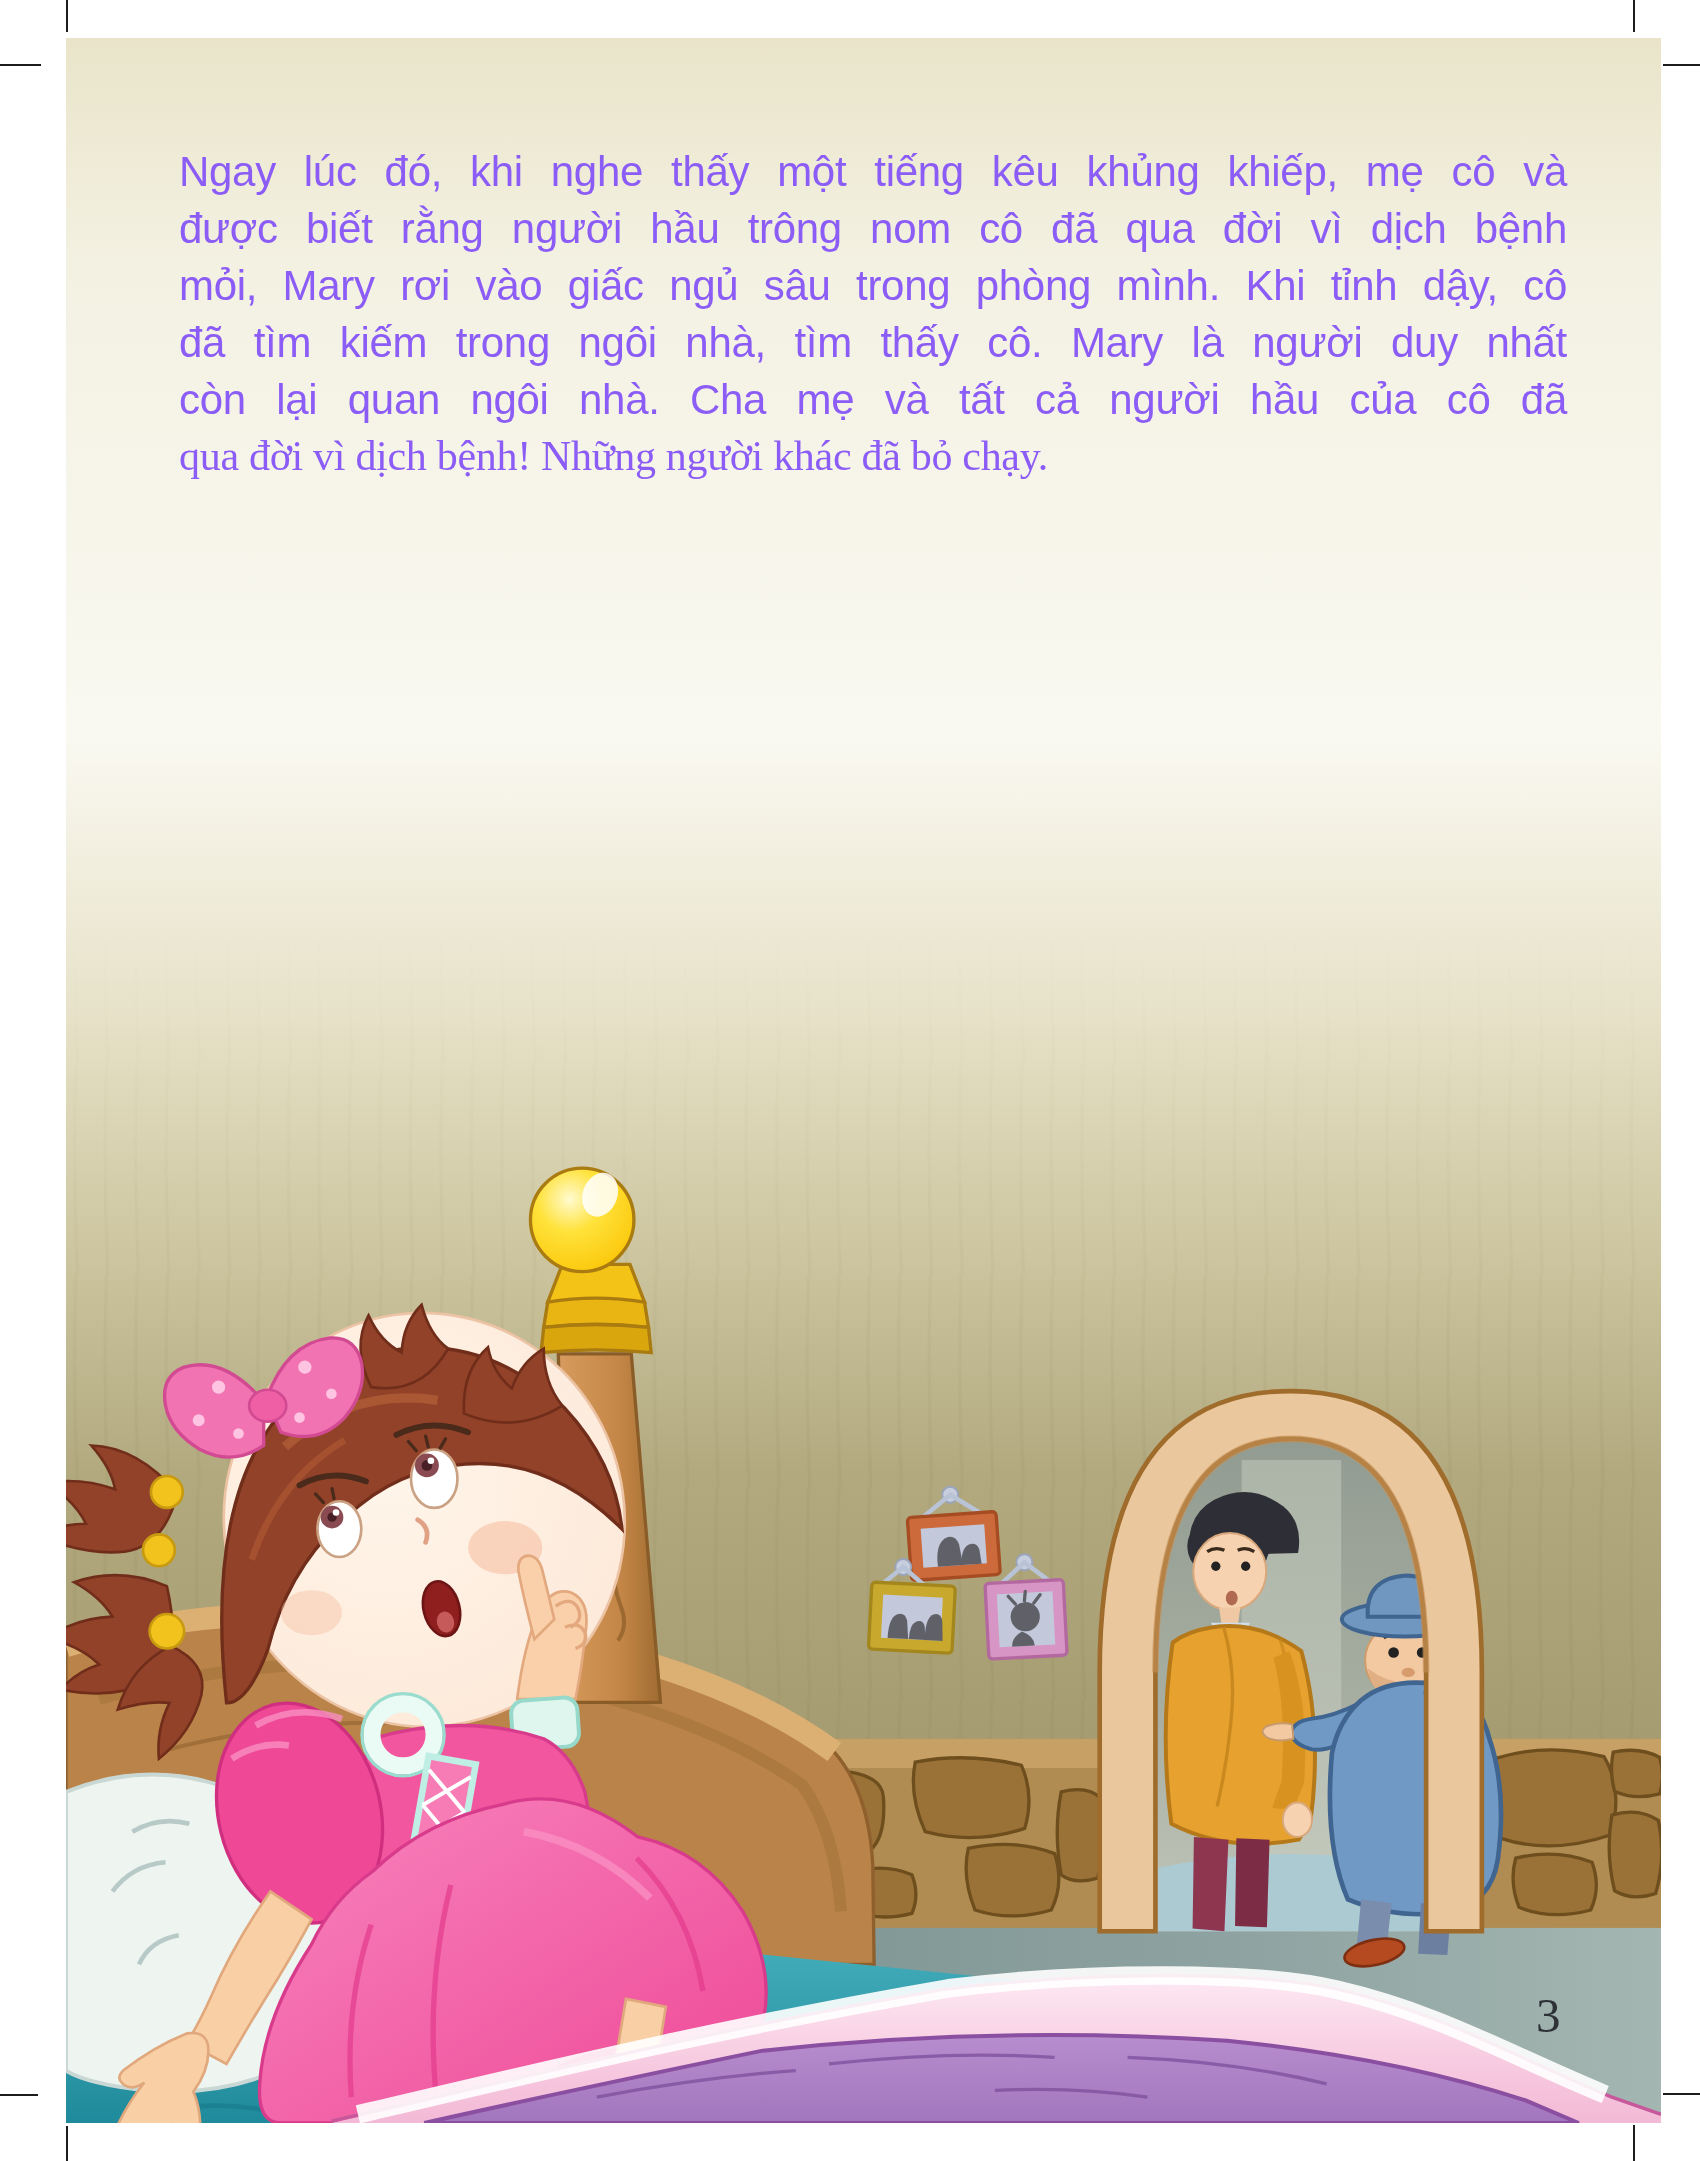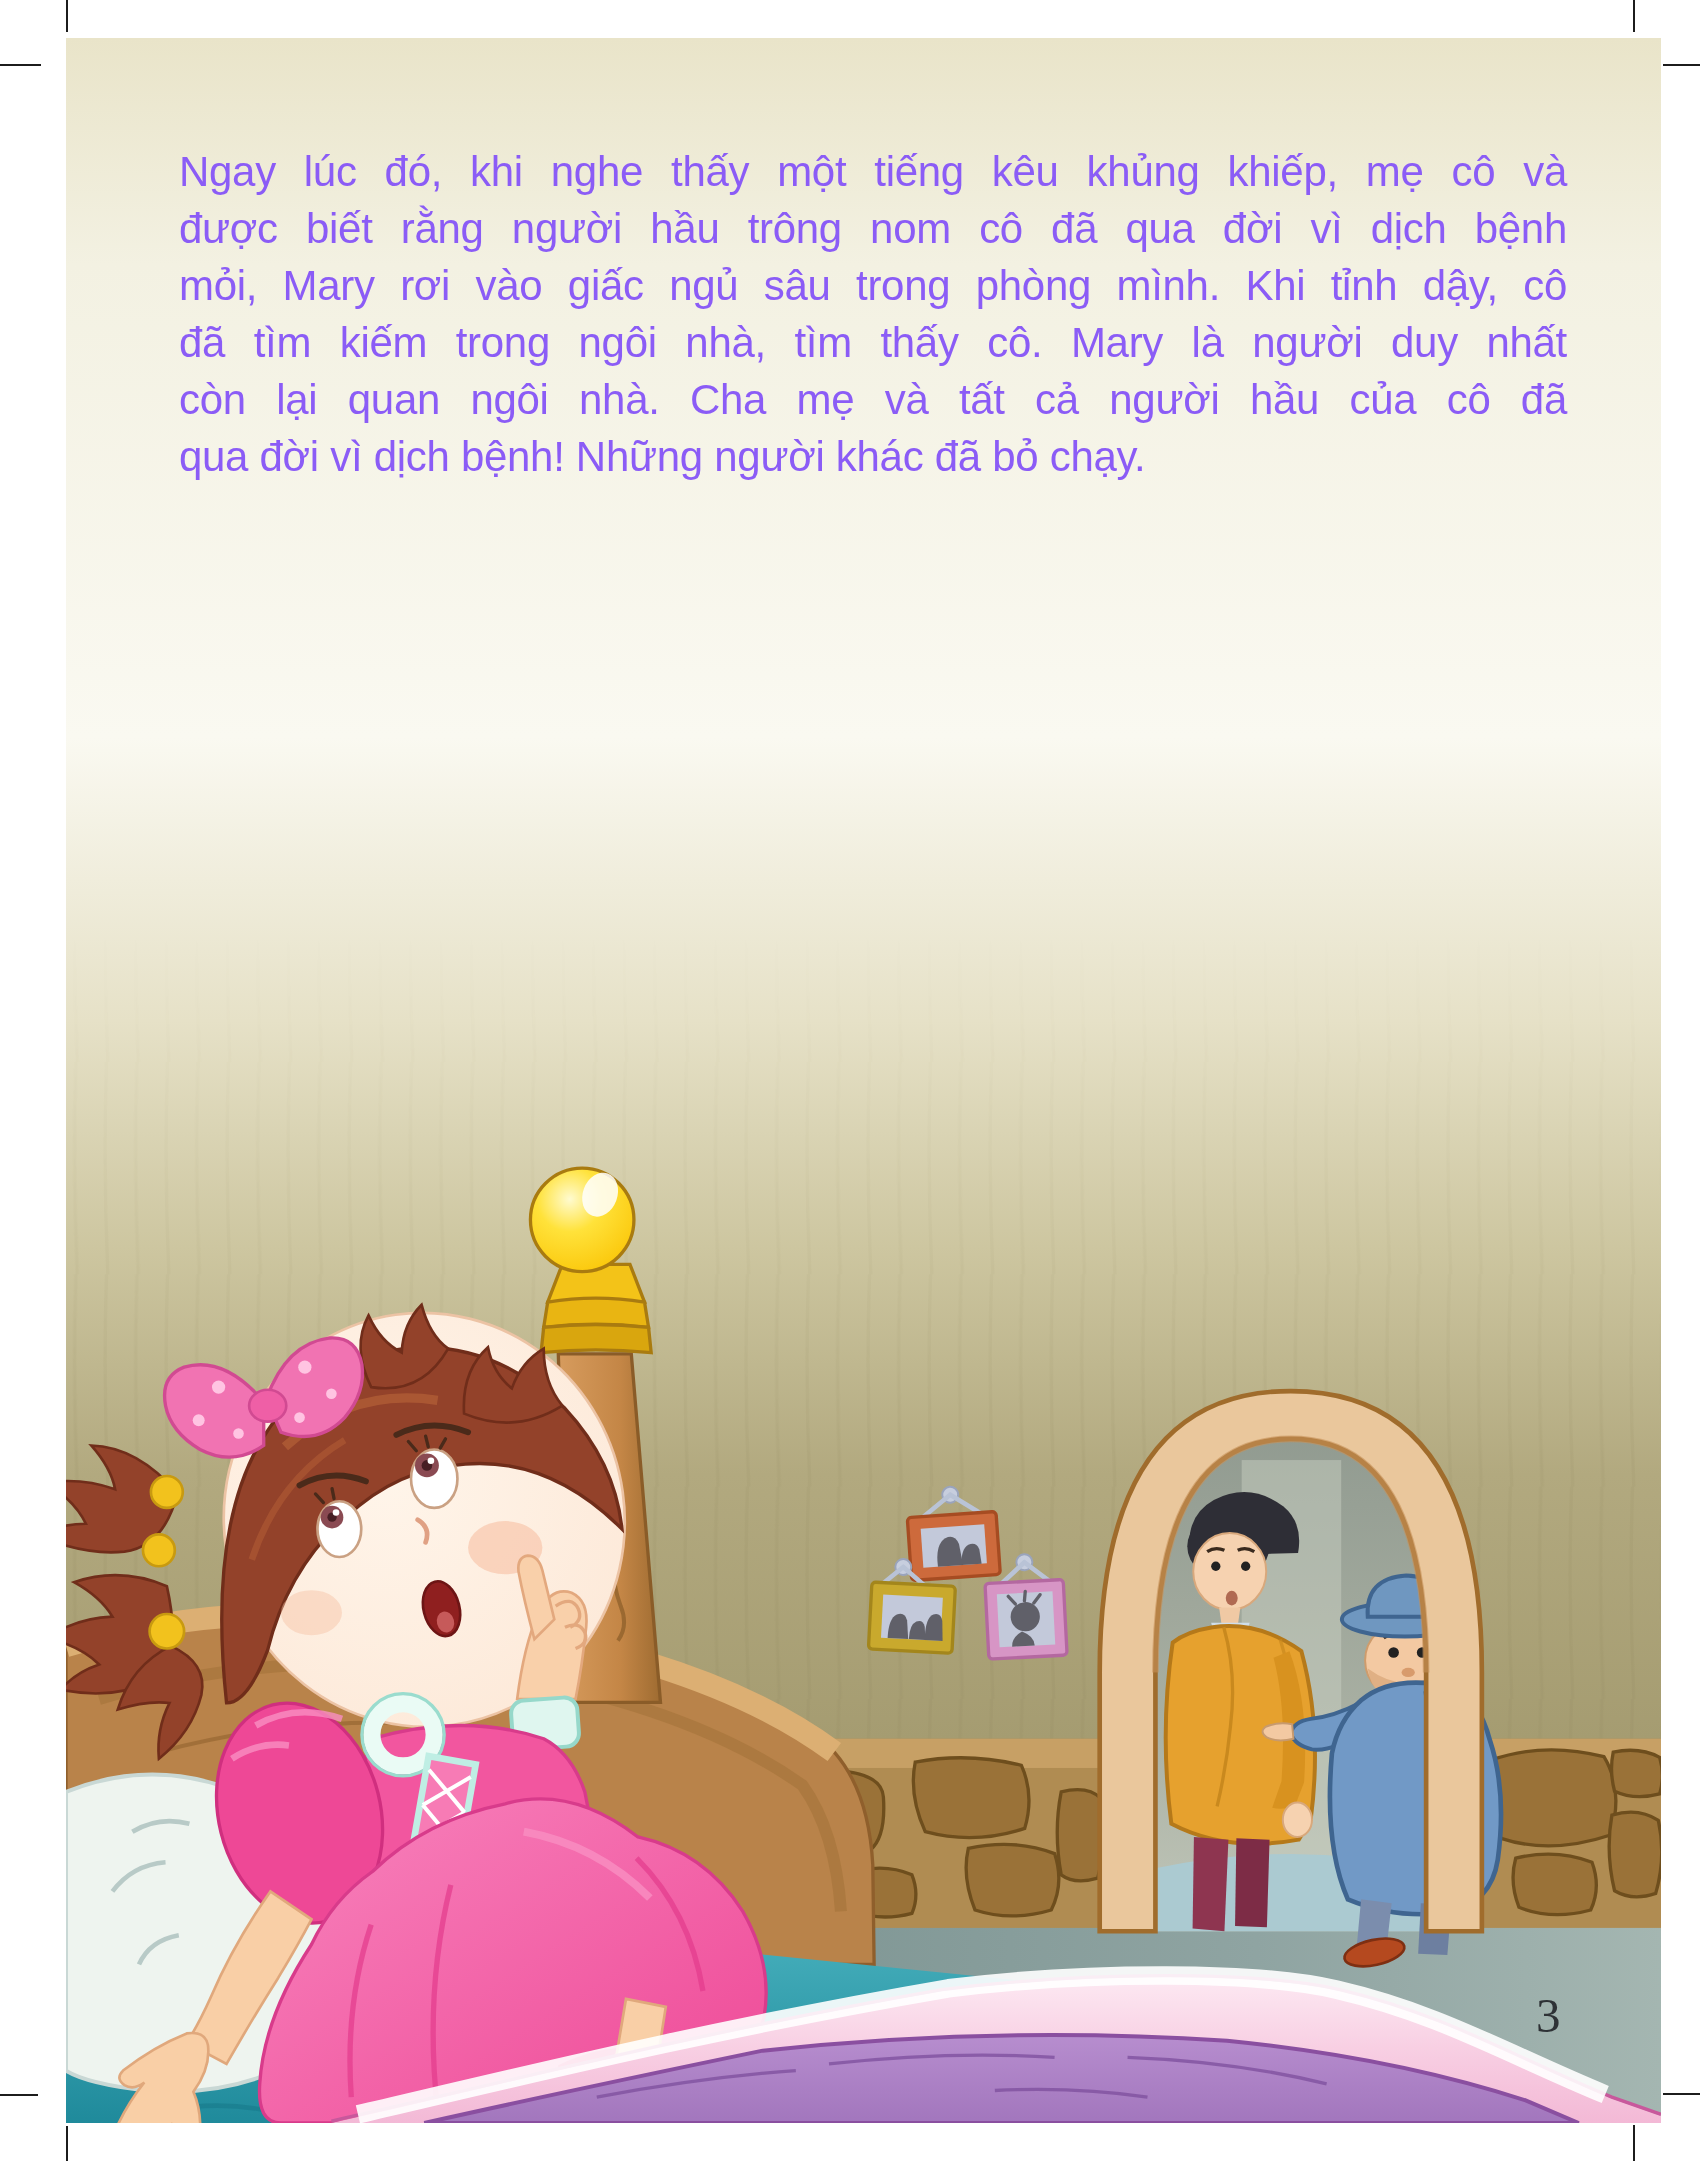--- a/index.html
+++ b/index.html
@@ -16,21 +16,21 @@
   .content svg{position:absolute;left:0;top:0;width:100%;height:100%;display:block;}
   .story{
     position:absolute;left:93px;top:105px;width:1388px;
     font-size:42px;line-height:57px;letter-spacing:-0.3px;
     color:#8b5cf6;z-index:5;margin-left:20px;
   }
   .story .line{
     text-align:justify;text-align-last:justify;
     white-space:nowrap;height:57px;
   }
-  .story .line.last{text-align-last:left;}
+  .story .line.last{text-align-last:left;font-family:Liberation Serif, serif;}
   .pageno{
     position:absolute;left:1470px;top:1949px;z-index:6;
     font-family:"Liberation Serif","DejaVu Serif",serif;
     font-size:49px;color:#2e3236;
   }
 </style>
 </head>
 <body>
 
 <div class="crop" style="left:66px;top:0;width:2px;height:32px"></div>

